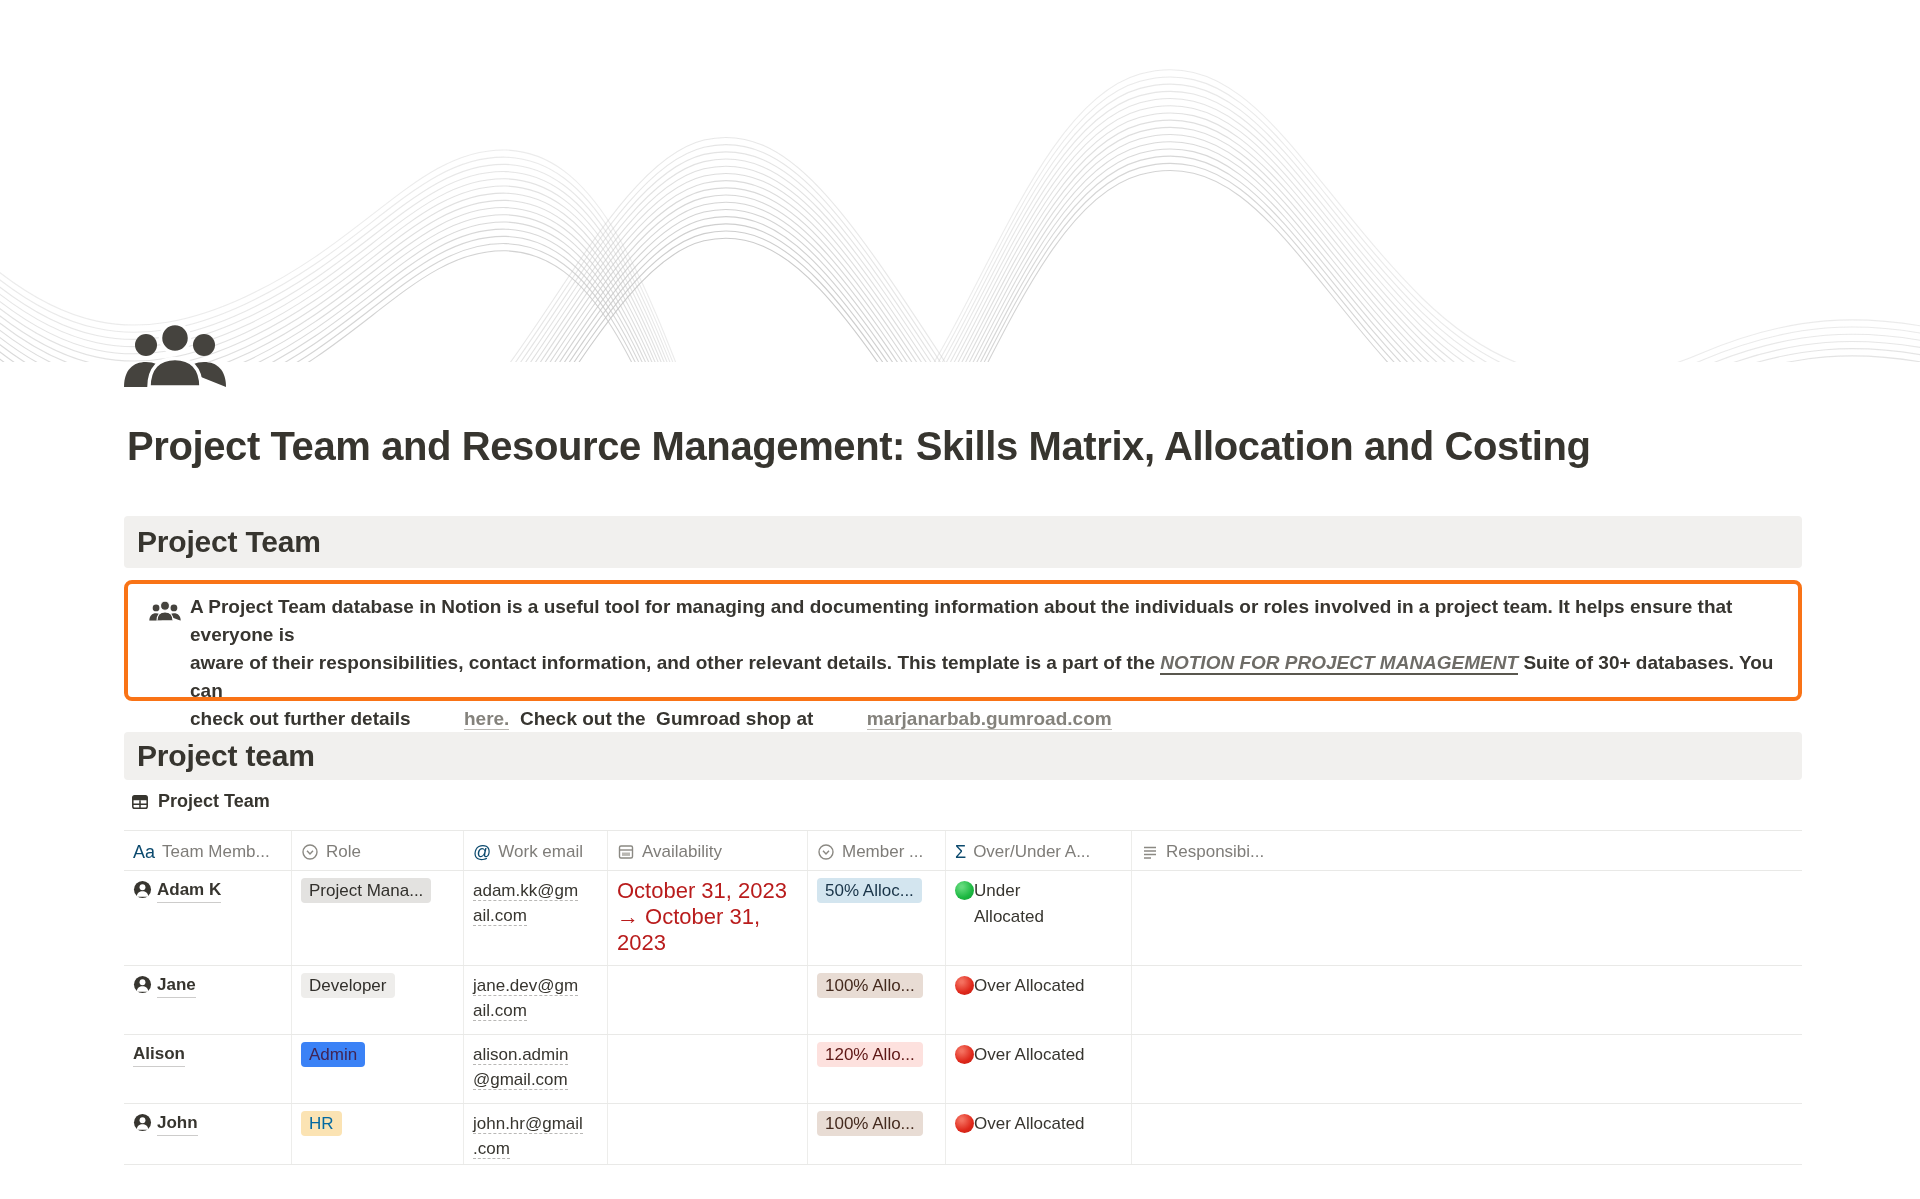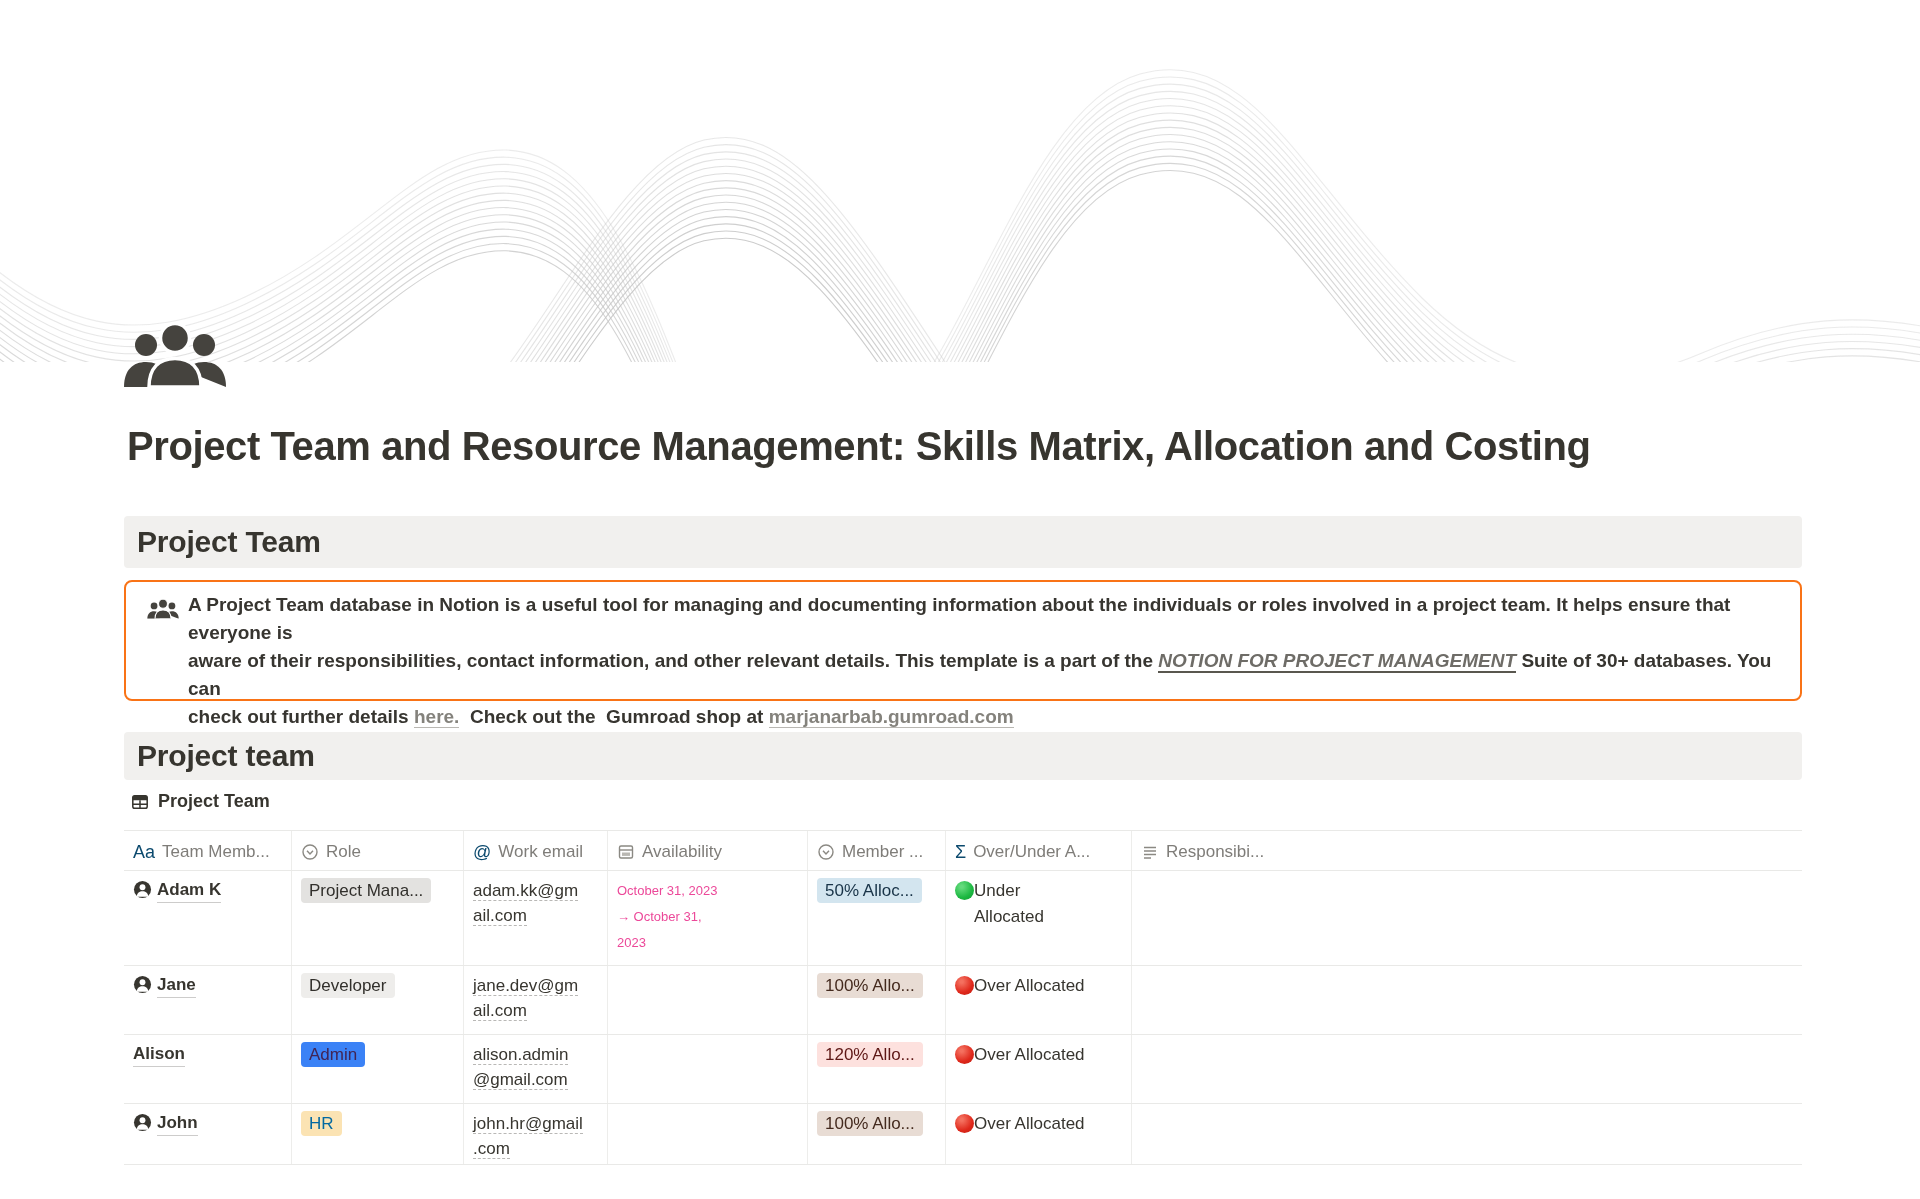--- a/index.html
+++ b/index.html
@@ -18,28 +18,28 @@
 
   
   .band { position:absolute; left:124px; width:1678px; background:#f1f0ee; border-radius:4px;
           display:flex; align-items:center; padding-left:13px; }
   .band h2 { font-size:30px; font-weight:700; color:#37352f; letter-spacing:-0.2px; }
   .band1 { top:516px; height:52px; }
   .band2 { top:732px; height:48px; }
 
   
   .callout { position:absolute; left:124px; top:580px; width:1678px; height:121px;
-             border:2px solid #f97316; border-radius:8px; background:#fff; }
+             border:4px solid #f97316; border-radius:8px; background:#fff; }
   .callout-icon { position:absolute; left:21px; top:17px; width:32px; height:20px; }
   .callout-text { position:absolute; left:62px; top:9px; width:1596px;
                   font-size:19px; font-weight:600; line-height:28px; color:#373530; }
   .callout-line { white-space:pre-wrap; }
   .link-caps { font-style:italic; font-weight:700; color:#6e6c67;
                border-bottom:2px solid #59574f; }
-  .link-gray { color:#84827c; border-bottom:1.5px solid #b9b7b2; }
+  .link-gray { color:#84827c; border-bottom:1.5px solid #b9b7b2;margin-left:48px; }
 
   
   .table-title { position:absolute; left:131px; top:791px; display:flex; align-items:center; gap:9px; }
   .table-title span { font-size:18px; font-weight:700; color:#37352f; }
 
   
   .dbtable { position:absolute; left:124px; top:830px; width:1678px; }
   .trow { display:grid; grid-template-columns:168px 172px 144px 200px 138px 186px 670px;
           border-bottom:1px solid #e9e9e7; }
   .thead { border-top:1px solid #e9e9e7; height:41px; }
@@ -54,21 +54,21 @@
   .name-wrap { display:flex; align-items:flex-start; gap:5px; }
   .name { font-size:17px; font-weight:600; color:#37352f; line-height:24px;
           border-bottom:1px solid rgba(55,53,47,0.25); }
   .person-ic { width:19px; height:19px; margin-top:2px; flex:0 0 auto; }
 
   .chip { display:inline-block; font-size:17px; line-height:25px; padding:0 8px;
           border-radius:4px; white-space:nowrap; max-width:100%; }
 
   .email { font-size:17px; line-height:25px; white-space:pre-line; color:#37352f; }
   .email span { border-bottom:1px dashed rgba(55,53,47,0.35);text-align:right; }
-  .date { font-size:13px; line-height:26px; white-space:pre-line; color:#ec4899; }
+  .date { font-size:22px; line-height:26px; white-space:pre-line; color:#b91c1c; }
 
   .status-wrap { display:flex; align-items:flex-start; }
   .dot { width:19px; height:19px; border-radius:50%; flex:0 0 auto; margin-top:3px; }
   .status-label { font-size:17px; line-height:26px; white-space:pre-line; color:#37352f; }
 
   .mini-ic { width:18px; height:18px; }
 </style>
 </head>
 <body>
 

